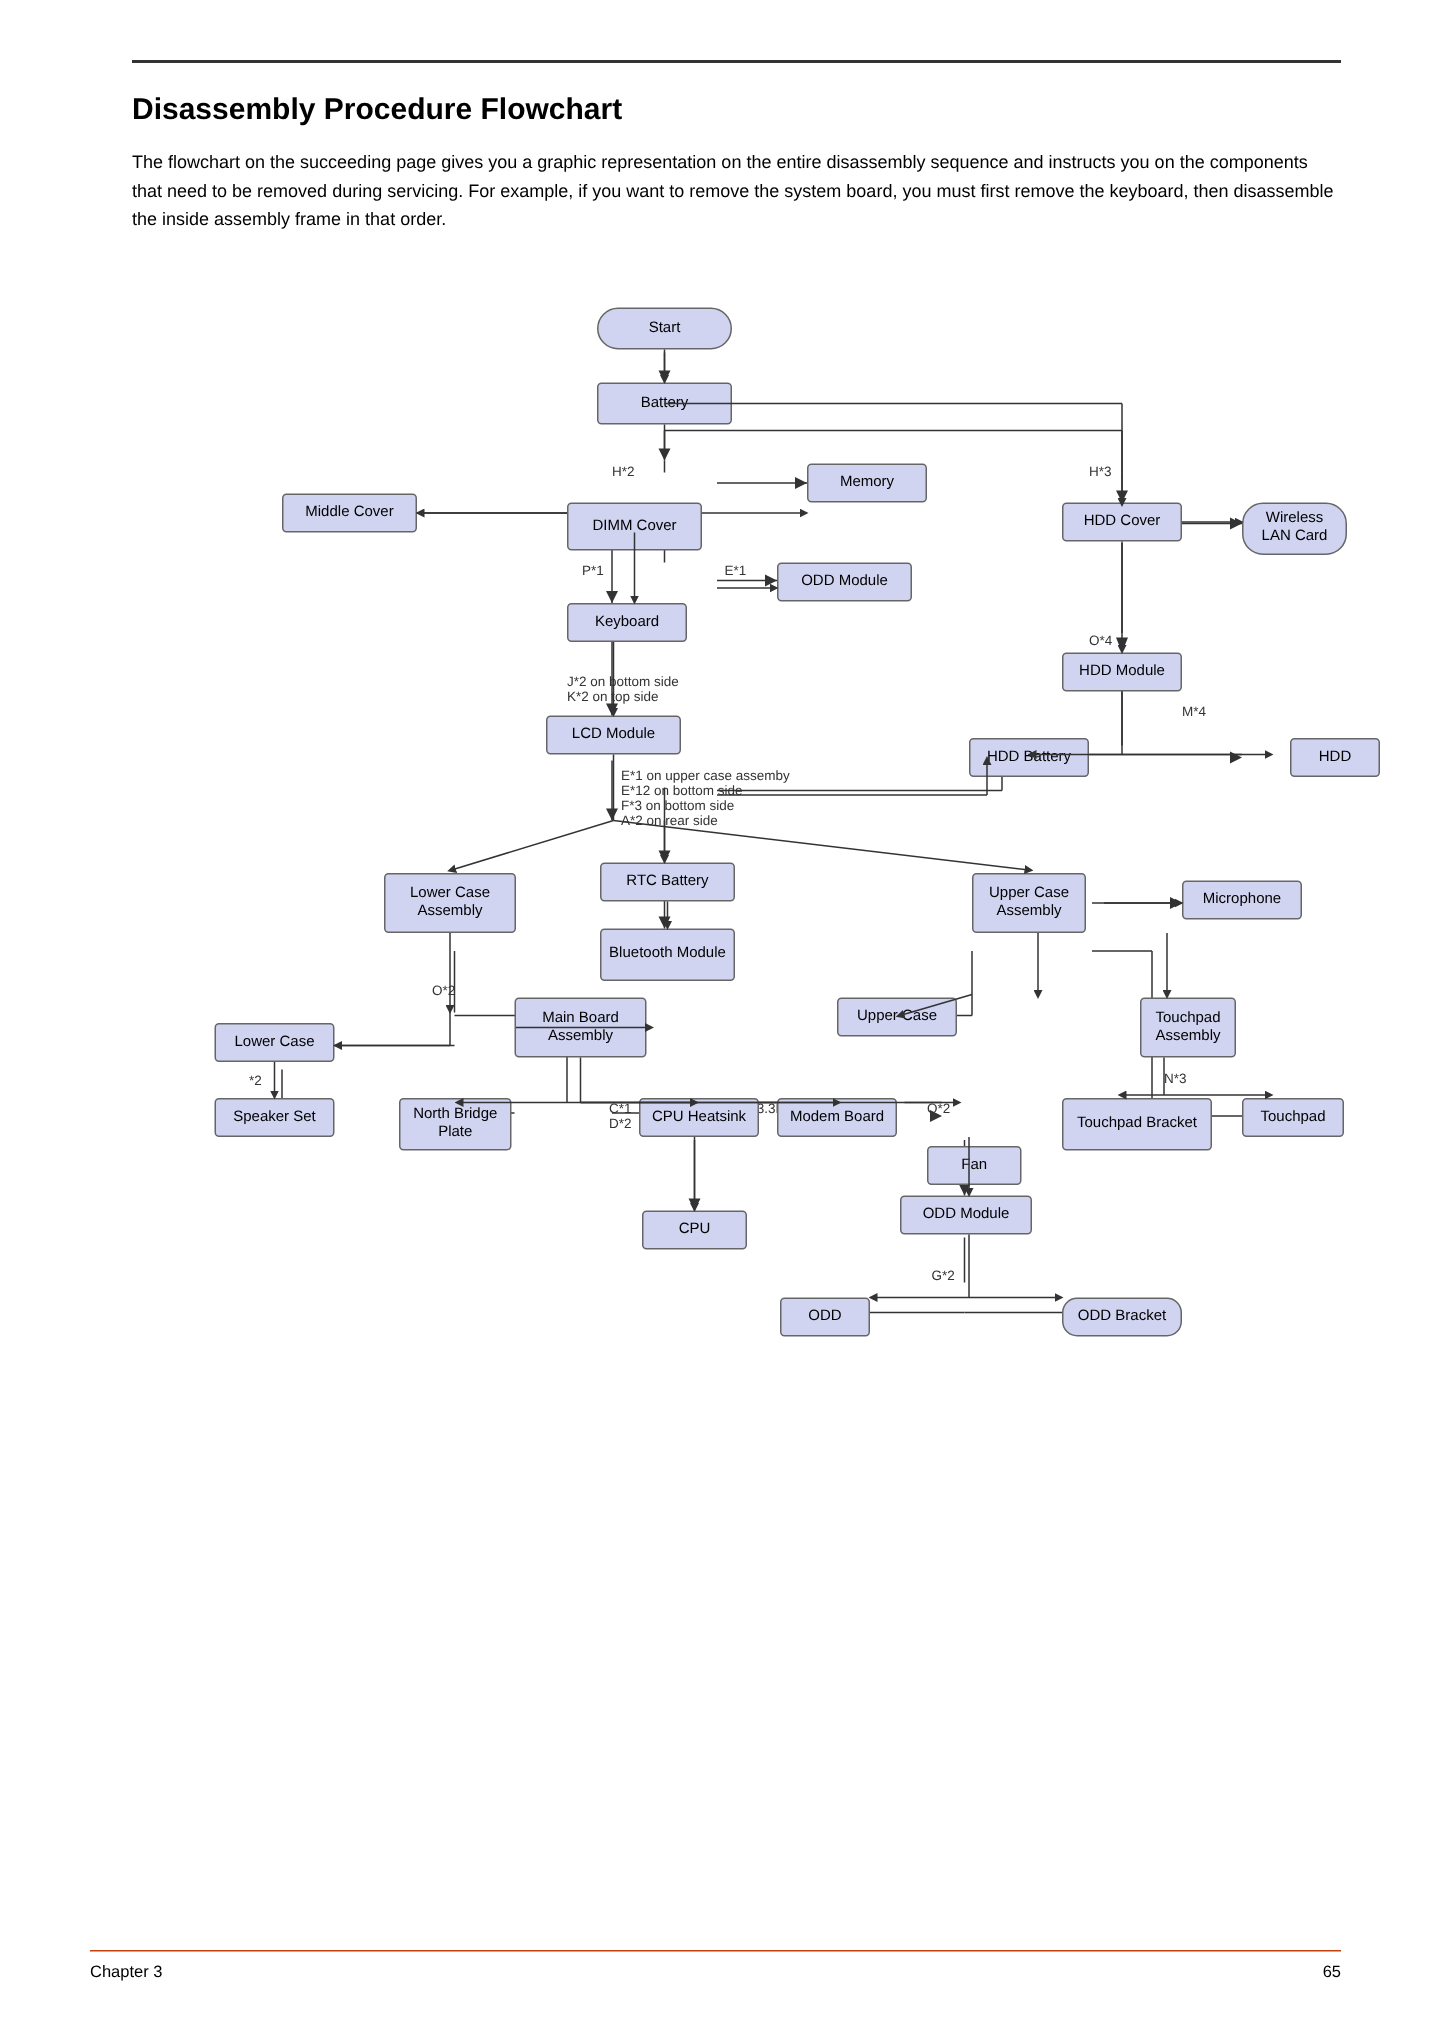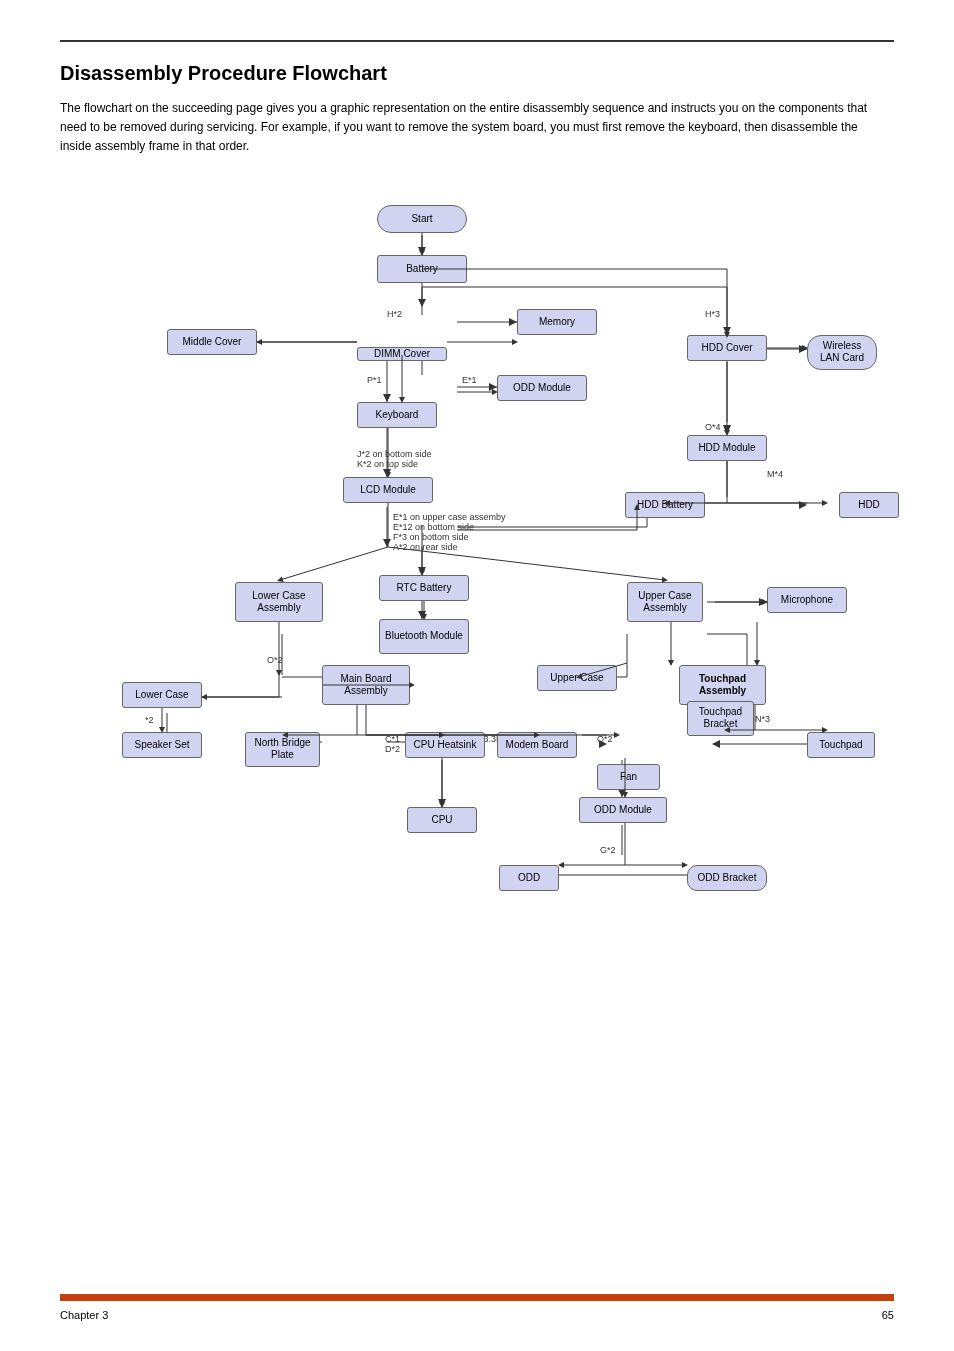--- a/index.html
+++ b/index.html
@@ -8,21 +8,21 @@
       font-size: 12px;
       background: #fff;
       color: #000;
       width: 954px;
       min-height: 1351px;
       padding: 0;
     }
     .page {
       width: 954px;
       min-height: 1351px;
-      padding: 40px 60px 60px 60px;
+      padding: 40px 60px 60px 88px;
       position: relative;
     }
     .top-border {
       border-top: 2px solid #333;
       margin-bottom: 20px;
     }
     .page-title {
       font-size: 20px;
       font-weight: bold;
       margin-bottom: 14px;
@@ -73,21 +73,21 @@
       color: #333;
     }
     .footer {
       position: absolute;
       bottom: 30px;
       left: 60px;
       right: 60px;
       display: flex;
       justify-content: space-between;
       font-size: 11px;
-      border-top: 7px solid #c2410c;
+      border-top: 1px solid #c2410c;
       padding-top: 8px;
     }
   </style>
 </head>
 <body>
 
 <div class="page">
   <div class="top-border"></div>
 
   <div class="page-title">Disassembly Procedure Flowchart</div>
@@ -234,21 +234,21 @@
     </div>
 
     <div class="node node-rect" style="left:450px;top:122px;width:80px;height:26px;">
       <span>Memory</span>
     </div>
 
     <div class="label-text" style="left:638px;top:122px;">
       <span>H*3</span>
     </div>
 
-    <div class="node node-rect" style="left:290px;top:160px;width:90px;height:14px;">
+    <div class="node node-rect" style="left:290px;top:148px;width:90px;height:32px;">
       <span>DIMM Cover</span>
     </div>
 
     <div class="node node-rect" style="left:100px;top:142px;width:90px;height:26px;">
       <span>Middle Cover</span>
     </div>
 
     <div class="node node-rect" style="left:620px;top:148px;width:80px;height:26px;">
       <span>HDD Cover</span>
     </div>
@@ -335,21 +335,21 @@
 
     <div class="node node-rect" style="left:255px;top:478px;width:88px;height:40px;">
       <span>Main Board
 Assembly</span>
     </div>
 
     <div class="node node-rect" style="left:470px;top:478px;width:80px;height:26px;">
       <span>Upper Case</span>
     </div>
 
-    <div class="node node-rect" style="left:612px;top:478px;width:87px;height:40px;font-weight:bold;">
+    <div class="node node-rect" style="left:672px;top:478px;width:64px;height:40px;">
       <span>Touchpad
 Assembly</span>
     </div>
 
     <div class="label-text" style="left:78px;top:528px;">
       <span>*2</span>
     </div>
 
     <div class="node node-rect" style="left:55px;top:545px;width:80px;height:26px;">
       <span>Speaker Set</span>
@@ -379,21 +379,21 @@
     </div>
 
     <div class="node node-rect" style="left:430px;top:545px;width:80px;height:26px;">
       <span>Modem Board</span>
     </div>
 
     <div class="node node-rect" style="left:530px;top:577px;width:63px;height:26px;text-align:right;">
       <span>Fan</span>
     </div>
 
-    <div class="node node-rect" style="left:620px;top:514px;width:67px;height:35px;">
+    <div class="node node-rect" style="left:620px;top:545px;width:100px;height:35px;">
       <span>Touchpad
 Bracket</span>
     </div>
 
     <div class="label-text" style="left:688px;top:527px;">
       <span>N*3</span>
     </div>
 
     <div class="node node-rect" style="left:740px;top:545px;width:68px;height:26px;">
       <span>Touchpad</span>

